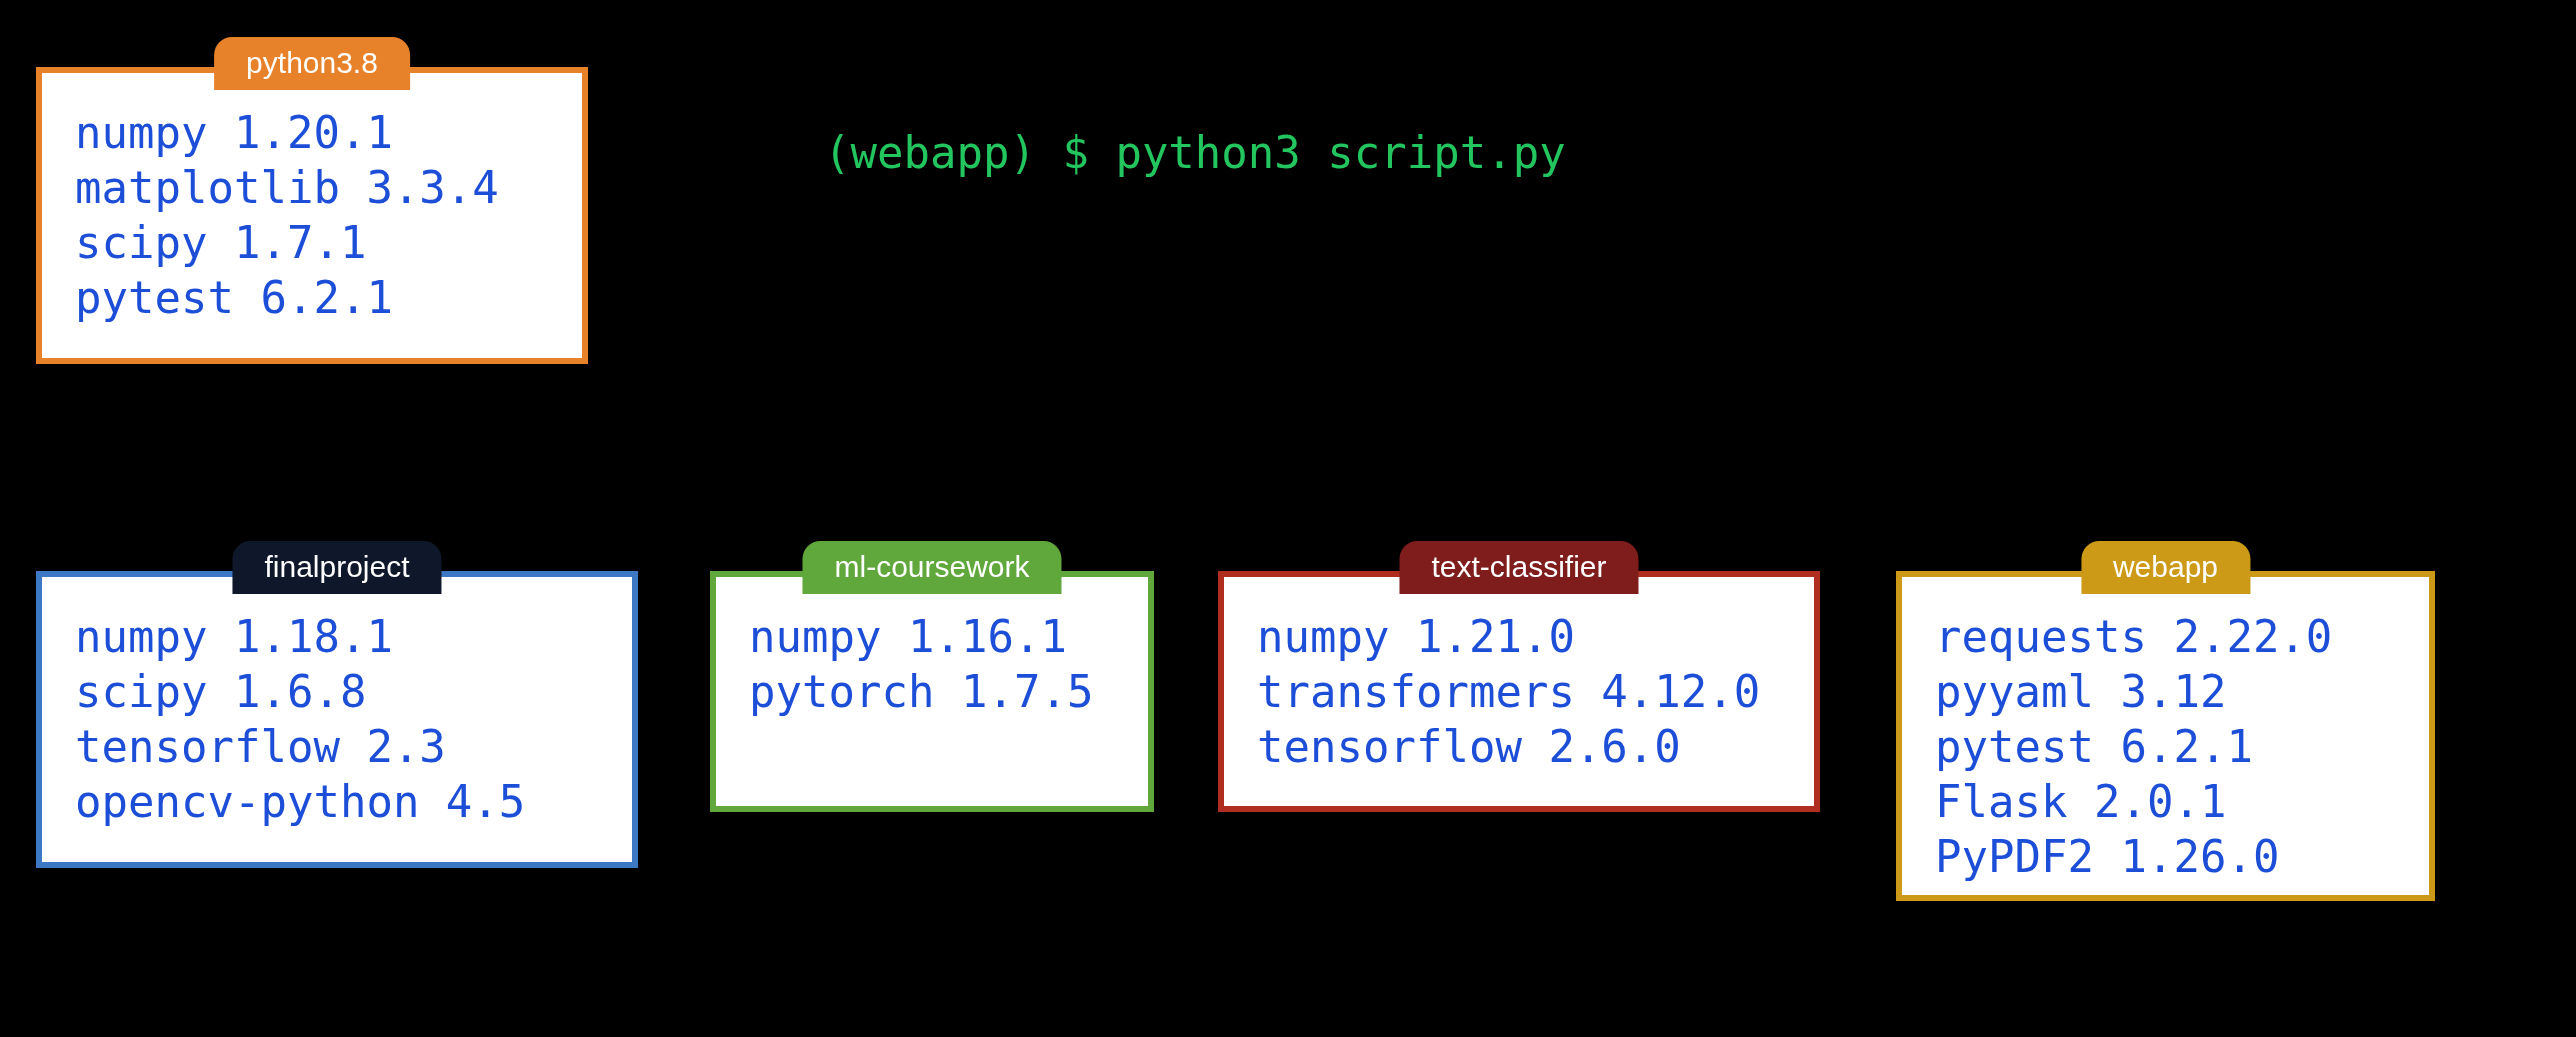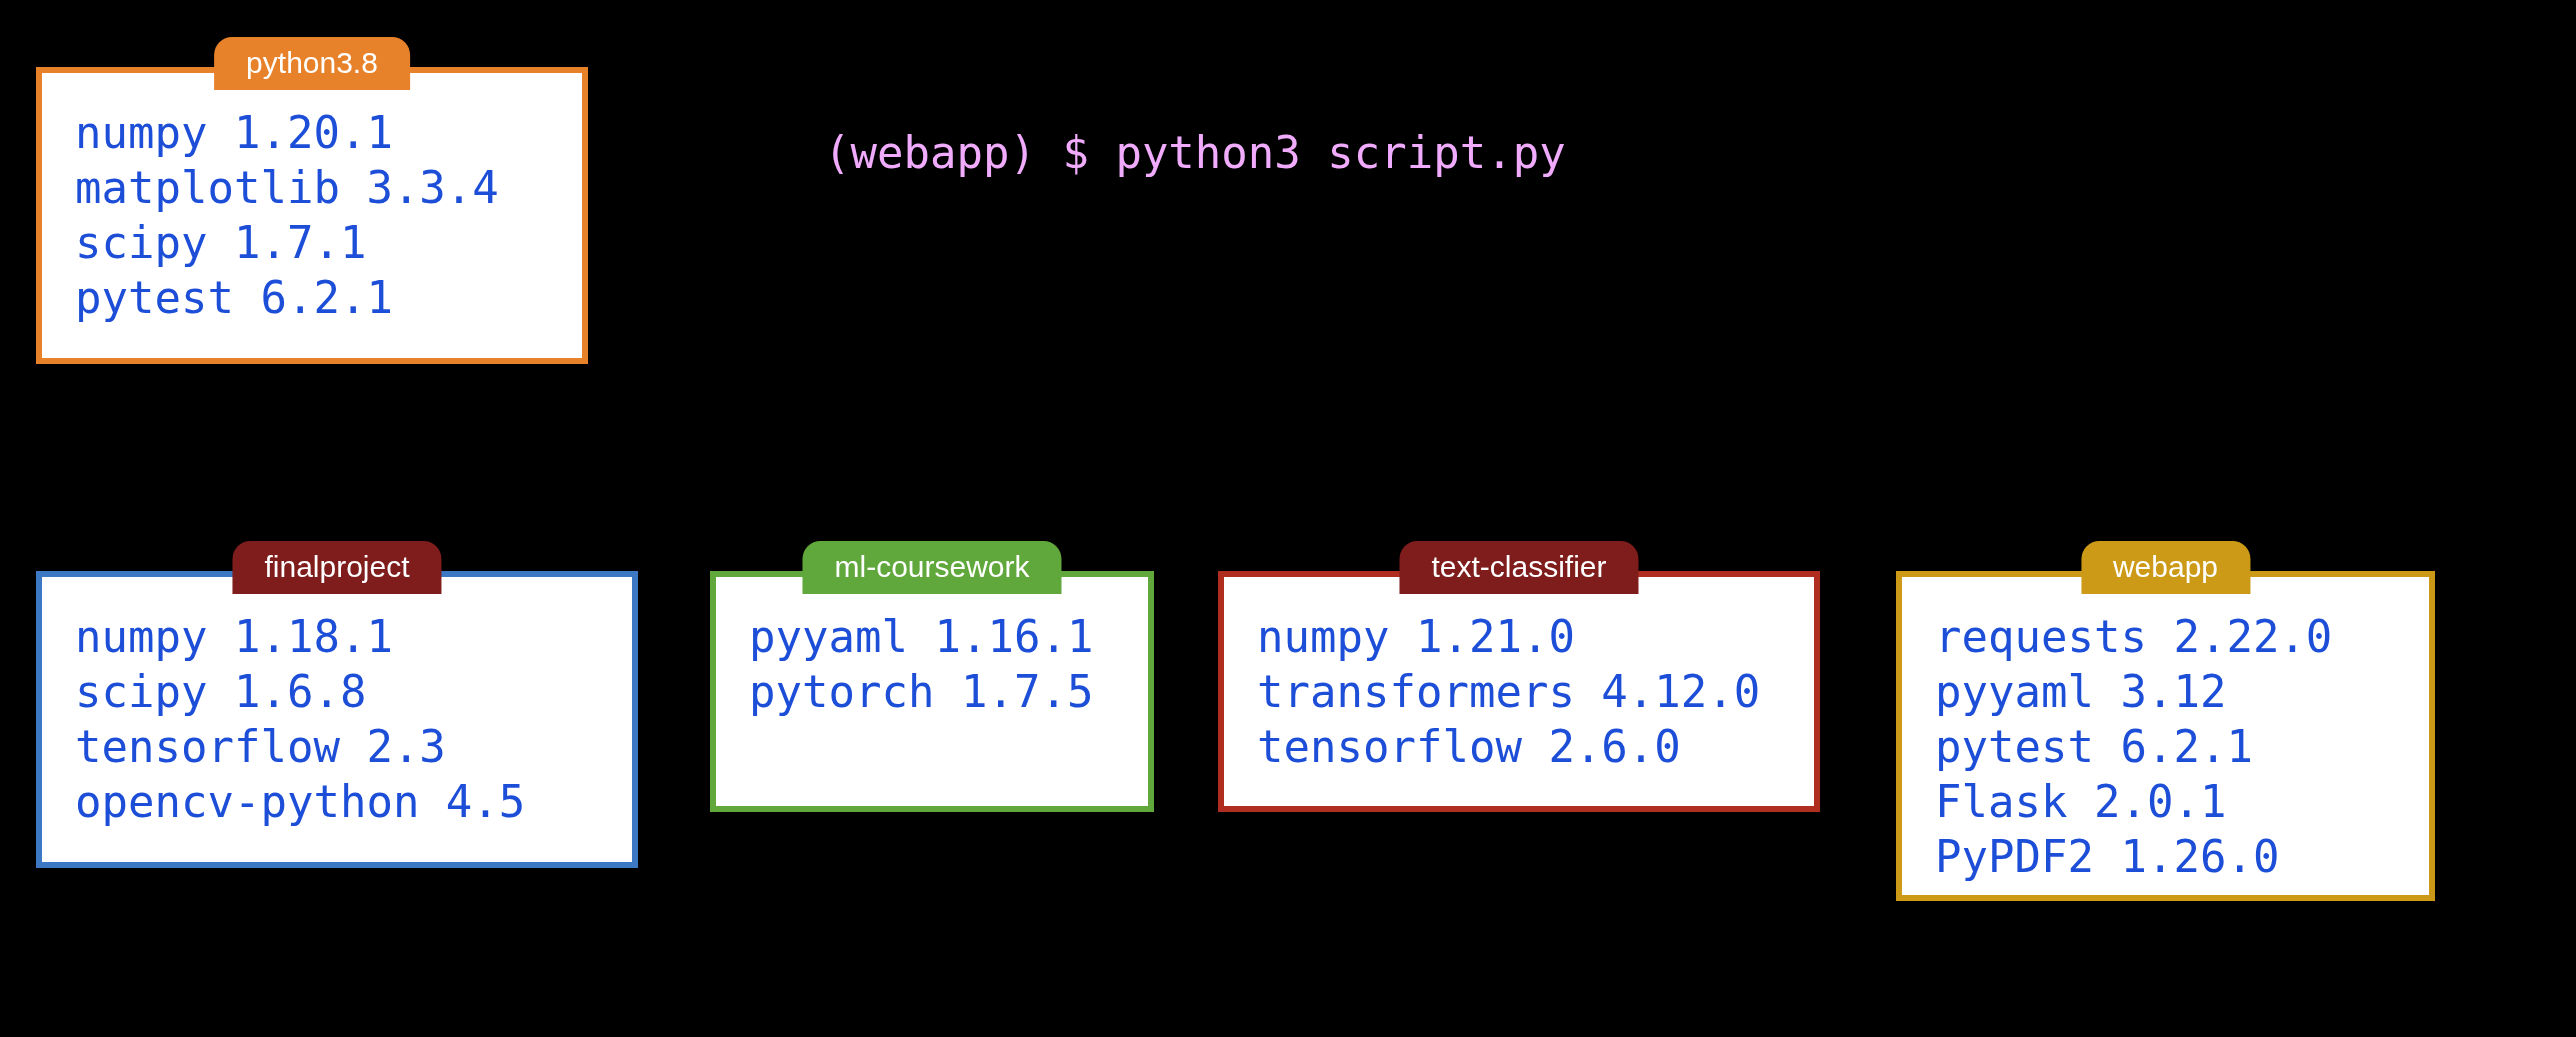--- a/index.html
+++ b/index.html
@@ -40,50 +40,50 @@
     font-weight: 400;
   }
   .pkg-list {
     font-size: 44px;
     line-height: 1.25;
     color: #1d4ed8;
     white-space: pre;
   }
   .command {
     position: absolute;
-    color: #f0abfc;
+    color: #22c55e;
     font-size: 44px;
     white-space: nowrap;
   }
 </style>
 </head>
 <body>
 
 <div id="stage" style="transform: scale(1);">
   <div class="command" style="left:824px; top:127px;">(webapp) $ python3 script.py</div>
 
   <div class="env" style="left:36px; top:67px; width:552px; height:297px; border-color:#E8822A;">
     <div class="tab" style="background:#E8822A;">python3.8</div>
     <div class="pkg-list">numpy 1.20.1
 matplotlib 3.3.4
 scipy 1.7.1
 pytest 6.2.1</div>
   </div>
 
   <div class="env" style="left:36px; top:571px; width:602px; height:297px; border-color:#3C78C4;">
-    <div class="tab" style="background:#7f1d1d;text-align:center;">finalproject</div>
+    <div class="tab" style="background:#0f172a;text-align:center;">finalproject</div>
     <div class="pkg-list">numpy 1.18.1
 scipy 1.6.8
 tensorflow 2.3
 opencv-python 4.5</div>
   </div>
 
   <div class="env" style="left:710px; top:571px; width:444px; height:241px; border-color:#60A83C;">
     <div class="tab" style="background:#60A83C;text-align:center;">ml-coursework</div>
-    <div class="pkg-list">pyyaml 1.16.1
+    <div class="pkg-list">numpy 1.16.1
 pytorch 1.7.5</div>
   </div>
 
   <div class="env" style="left:1218px; top:571px; width:602px; height:241px; border-color:#B02E20;">
     <div class="tab" style="background:#7f1d1d;">text-classifier</div>
     <div class="pkg-list">numpy 1.21.0
 transformers 4.12.0
 tensorflow 2.6.0</div>
   </div>
 

